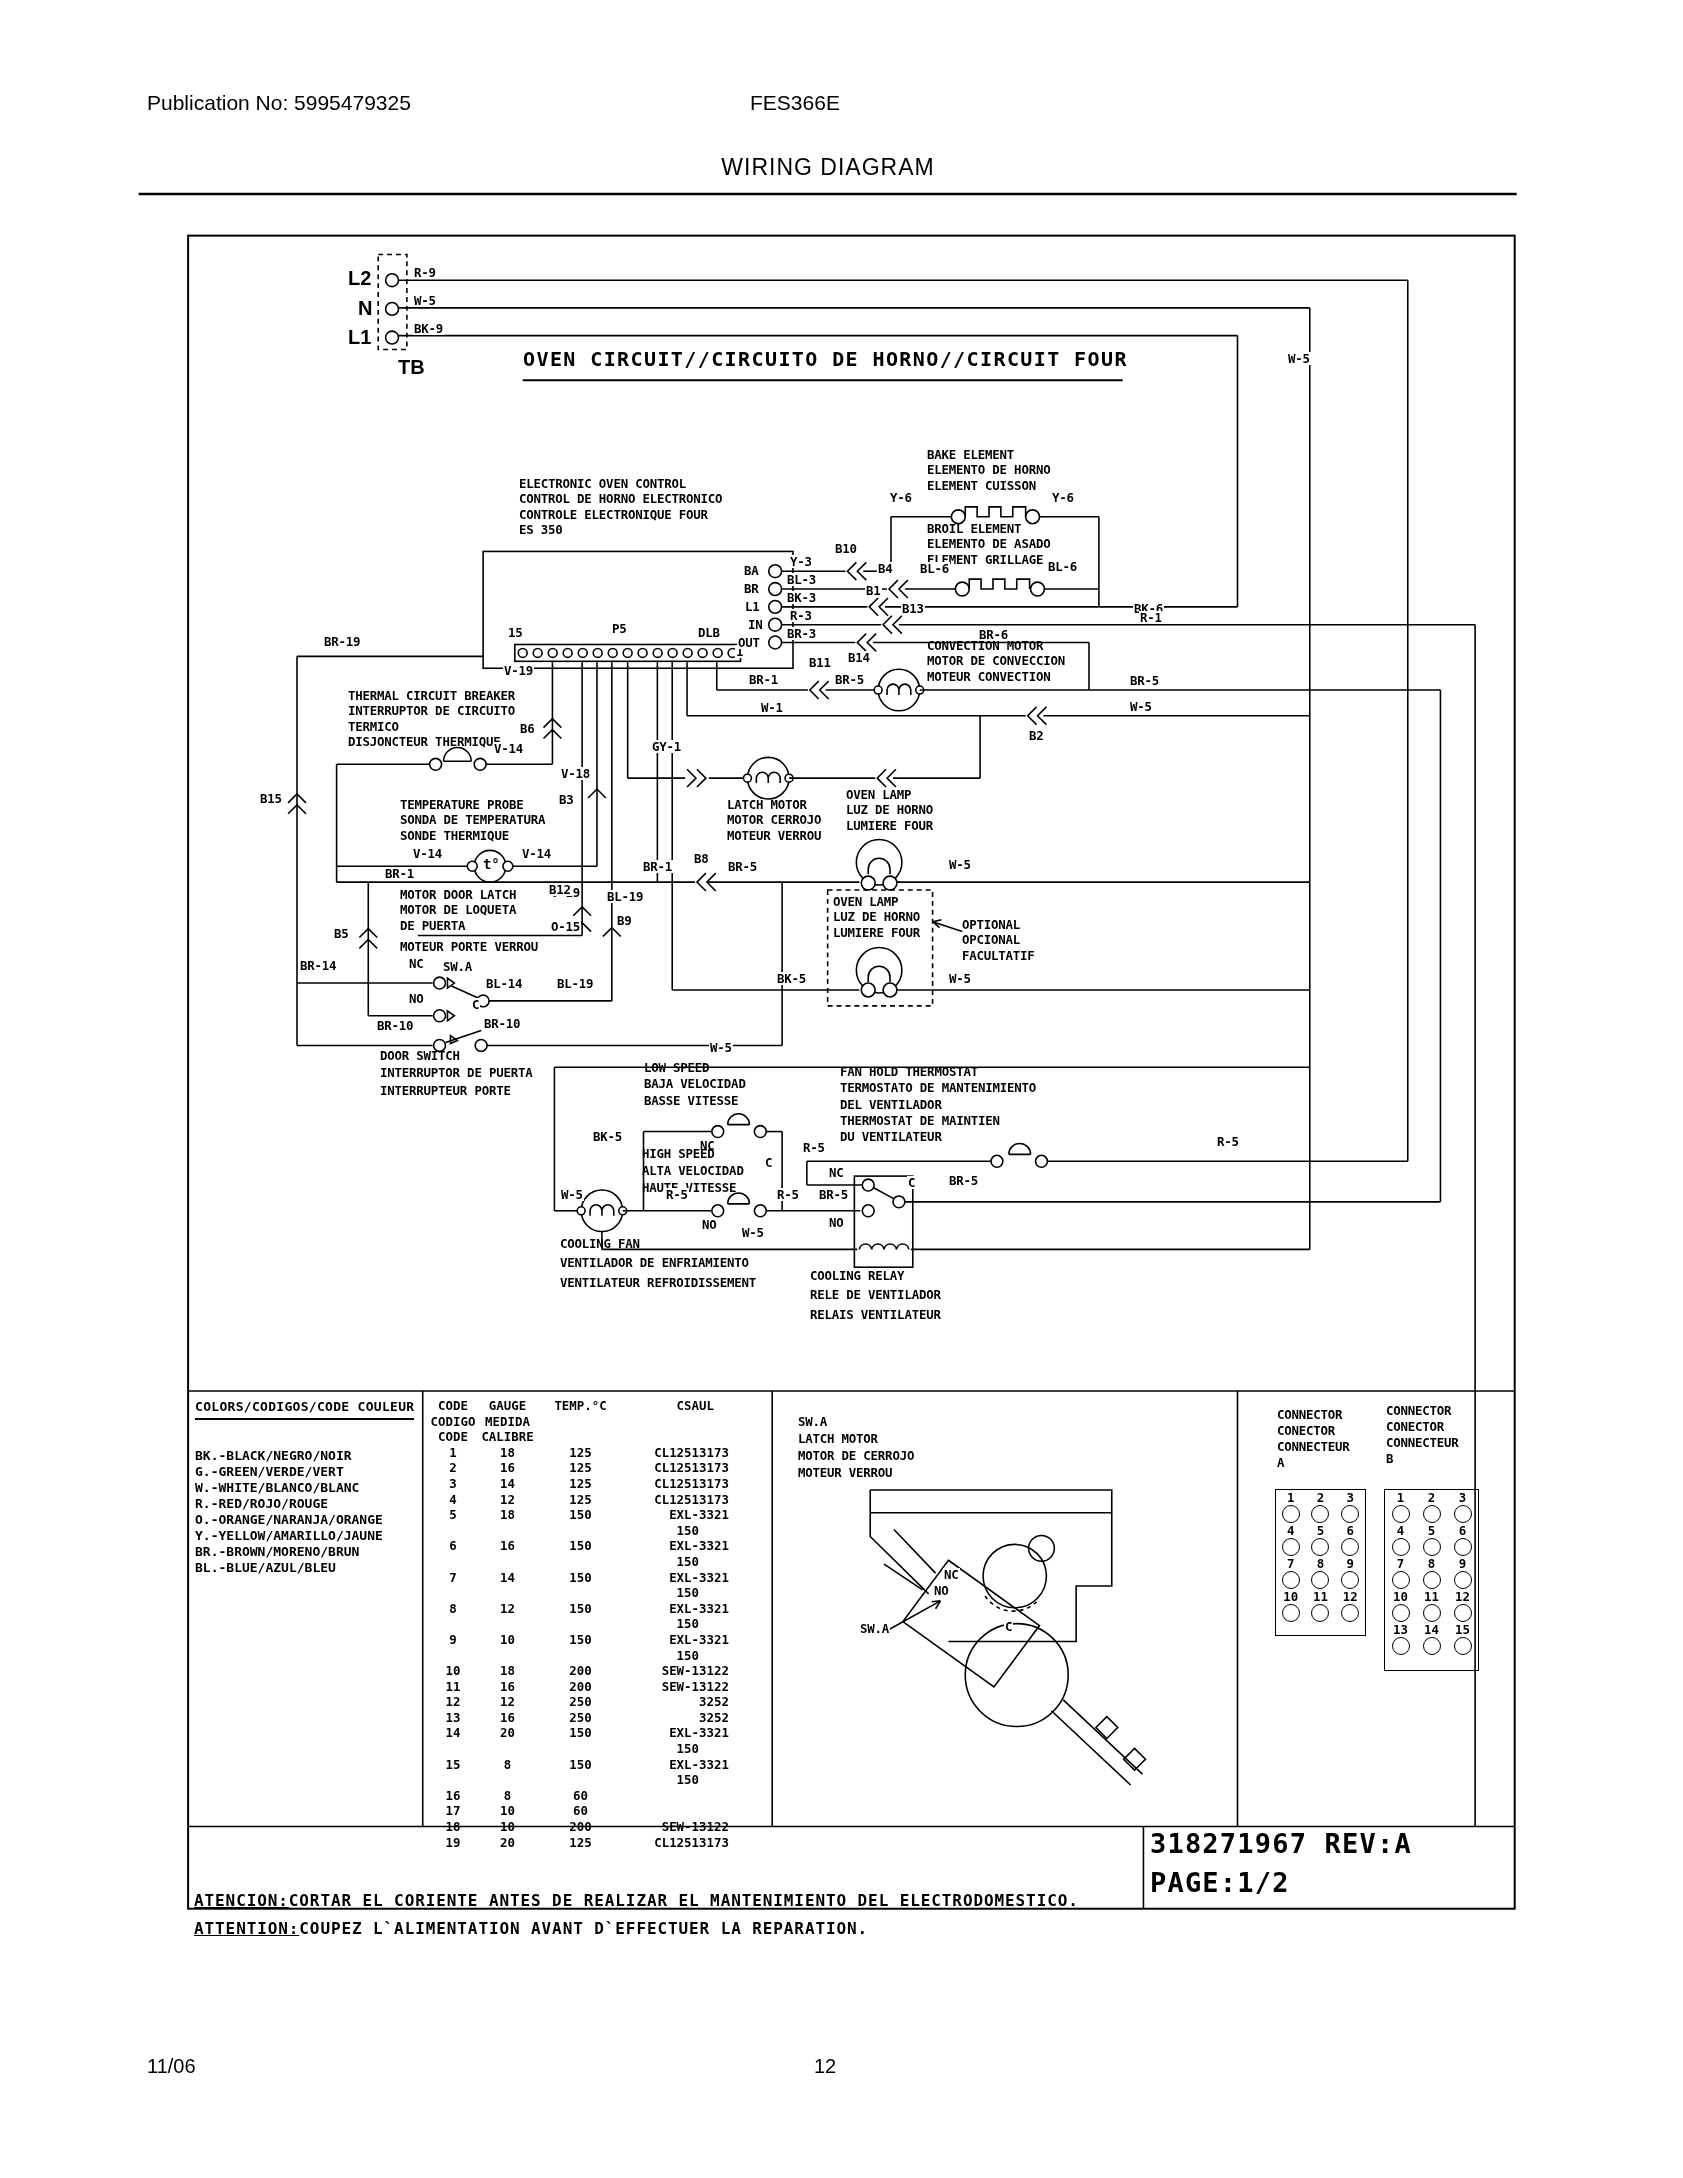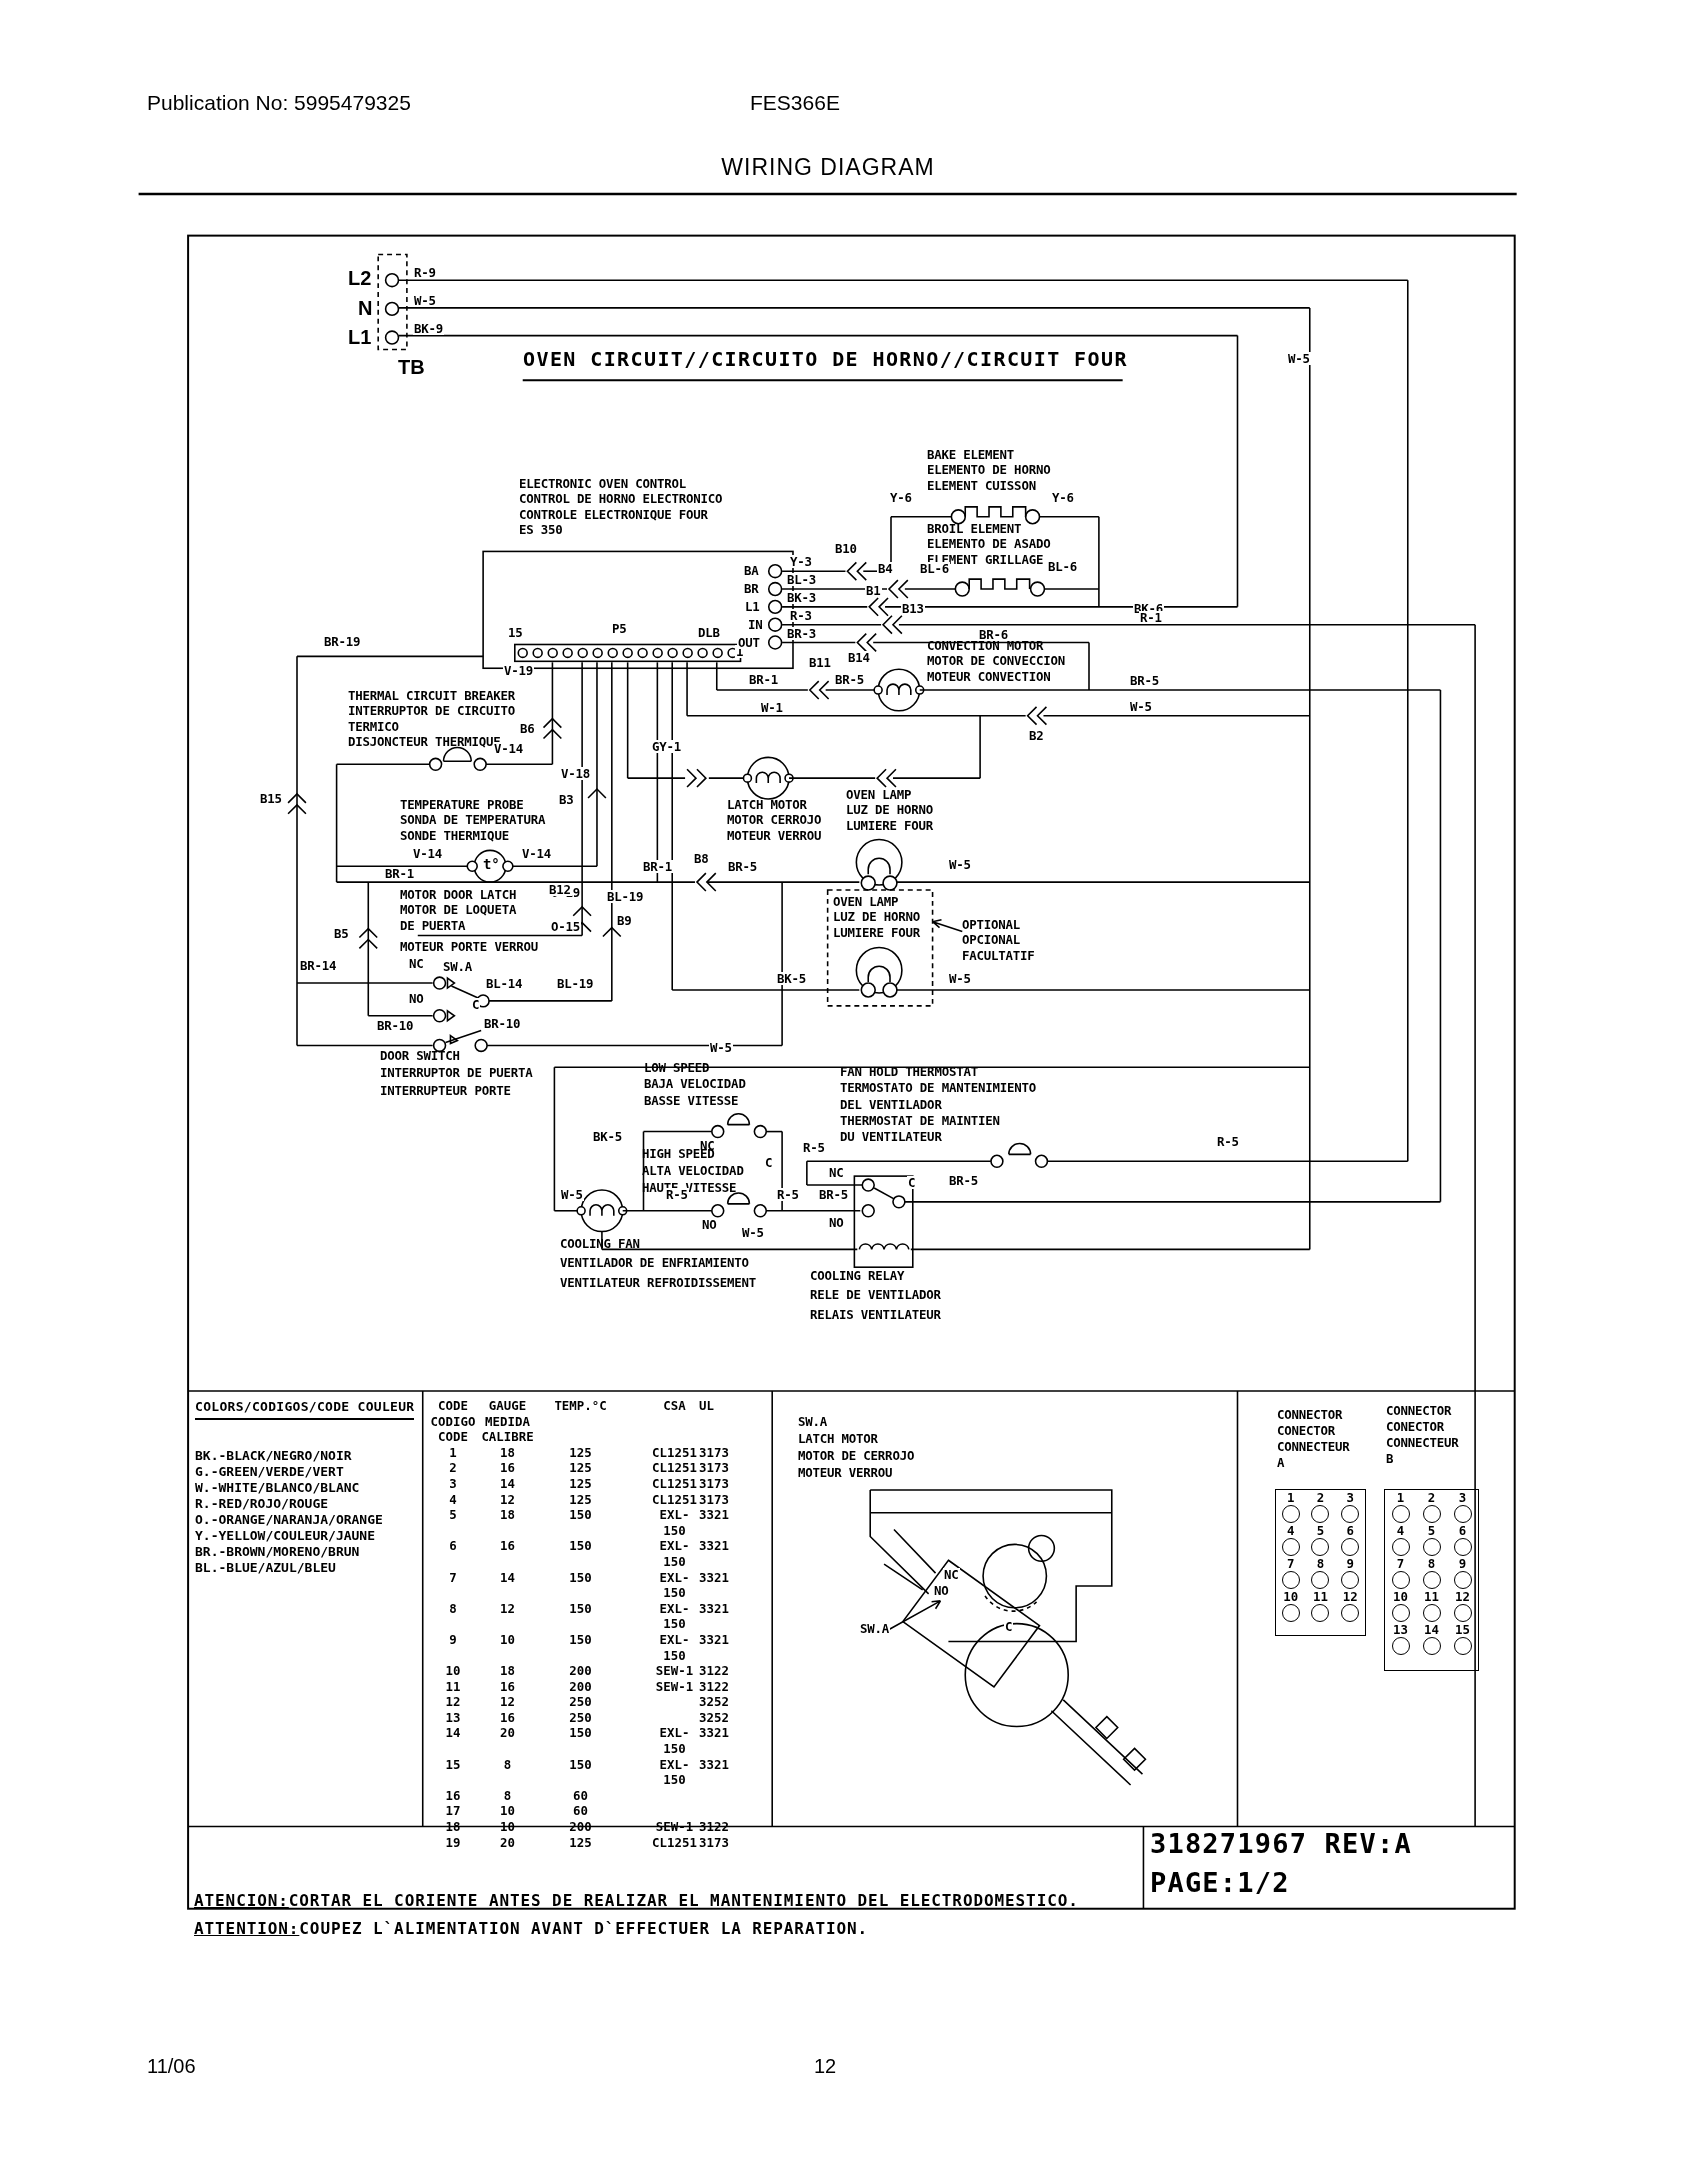--- a/index.html
+++ b/index.html
@@ -20,21 +20,21 @@
   .legend .ltitle{font:bold 13px "DejaVu Sans Mono",monospace;letter-spacing:0.3px;
                   border-bottom:2px solid #000;padding-bottom:4px;display:inline-block;}
   .legend .lrow{font:bold 13px "DejaVu Sans Mono",monospace;line-height:16px;white-space:pre;}
   .legend .lrows{margin-top:28px;}
   .wtable{position:absolute;left:430px;top:1398px;width:327px;
           font:bold 12.4px "DejaVu Sans Mono",monospace;}
   .trow{display:grid;grid-template-columns:46px 63px 83px 77px 50px;line-height:15.6px;}
   .trow span:nth-child(1){text-align:center;}
   .trow span:nth-child(2){text-align:center;}
   .trow span:nth-child(3){text-align:center;}
-  .trow span:nth-child(4){text-align:center;margin-left:28px;}
+  .trow span:nth-child(4){text-align:right;margin-left:28px;}
   .trow span:nth-child(5){text-align:left;}
   .conn-box{position:absolute;border:1.7px solid #000;display:grid;
             grid-template-columns:repeat(3,1fr);align-content:start;padding-top:2px;}
   .pin{display:flex;flex-direction:column;align-items:center;height:33px;}
   .pin .pn{font:bold 12.4px "DejaVu Sans Mono",monospace;line-height:12px;}
   .pin .pc{width:16px;height:16px;border:1.7px solid #000;border-radius:50%;margin-top:1px;}
   .caution{position:absolute;left:194px;top:1831px;font:bold 16px "DejaVu Sans Mono",monospace;
            letter-spacing:0.9px;line-height:28px;white-space:pre;}
   .cpre{text-decoration:underline;}
   .part{position:absolute;font:bold 27px "DejaVu Sans Mono",monospace;letter-spacing:1.2px;}
@@ -432,21 +432,21 @@
   <div class="wl" style="left:1216px;top:1135px">R-5</div>
 
   <div class="legend">
     <span class="ltitle">COLORS/CODIGOS/CODE COULEUR</span>
     <div class="lrows">
       <div class="lrow">BK.-BLACK/NEGRO/NOIR</div>
         <div class="lrow">G.-GREEN/VERDE/VERT</div>
         <div class="lrow">W.-WHITE/BLANCO/BLANC</div>
         <div class="lrow">R.-RED/ROJO/ROUGE</div>
         <div class="lrow">O.-ORANGE/NARANJA/ORANGE</div>
-        <div class="lrow">Y.-YELLOW/COULEUR/JAUNE</div>
+        <div class="lrow">Y.-YELLOW/AMARILLO/JAUNE</div>
         <div class="lrow">BR.-BROWN/MORENO/BRUN</div>
         <div class="lrow">BL.-BLUE/AZUL/BLEU</div>
     </div>
   </div>
 
   <div class="wtable">
     <div class="trow">
       <span>CODE</span>
         <span>GAUGE</span>
         <span>TEMP.°C</span>

